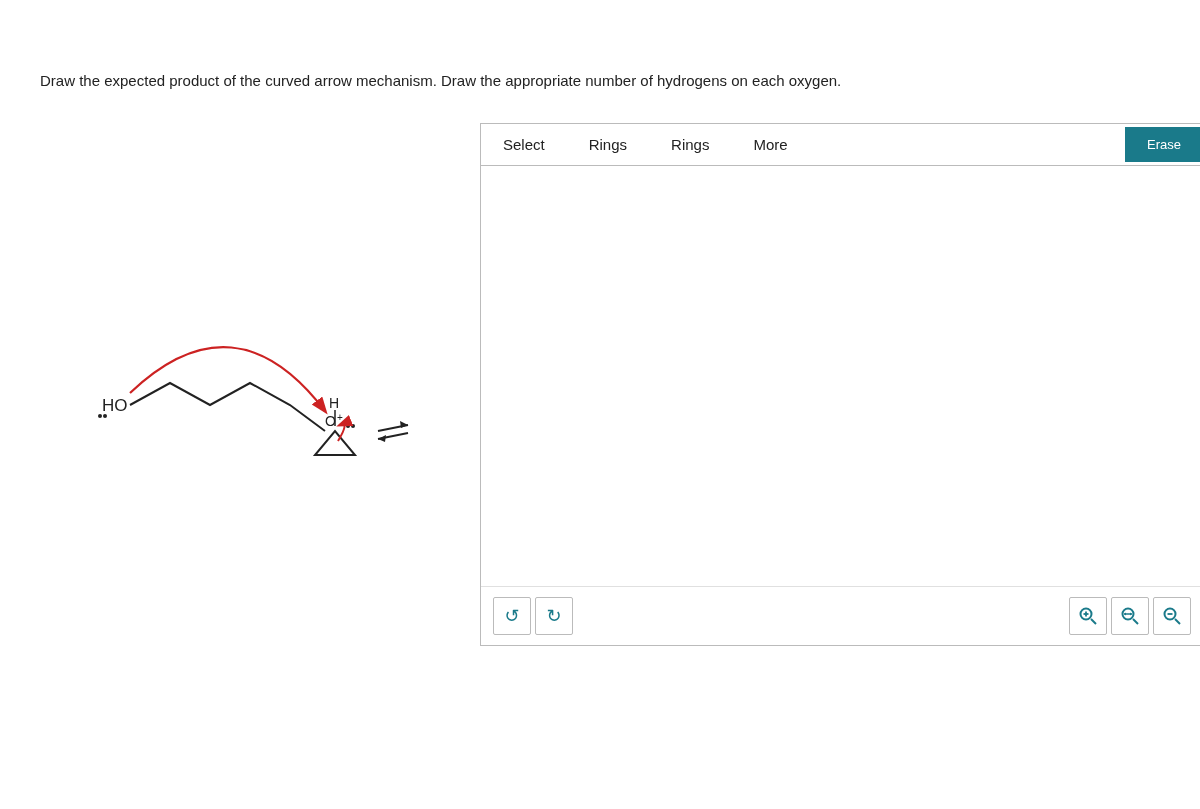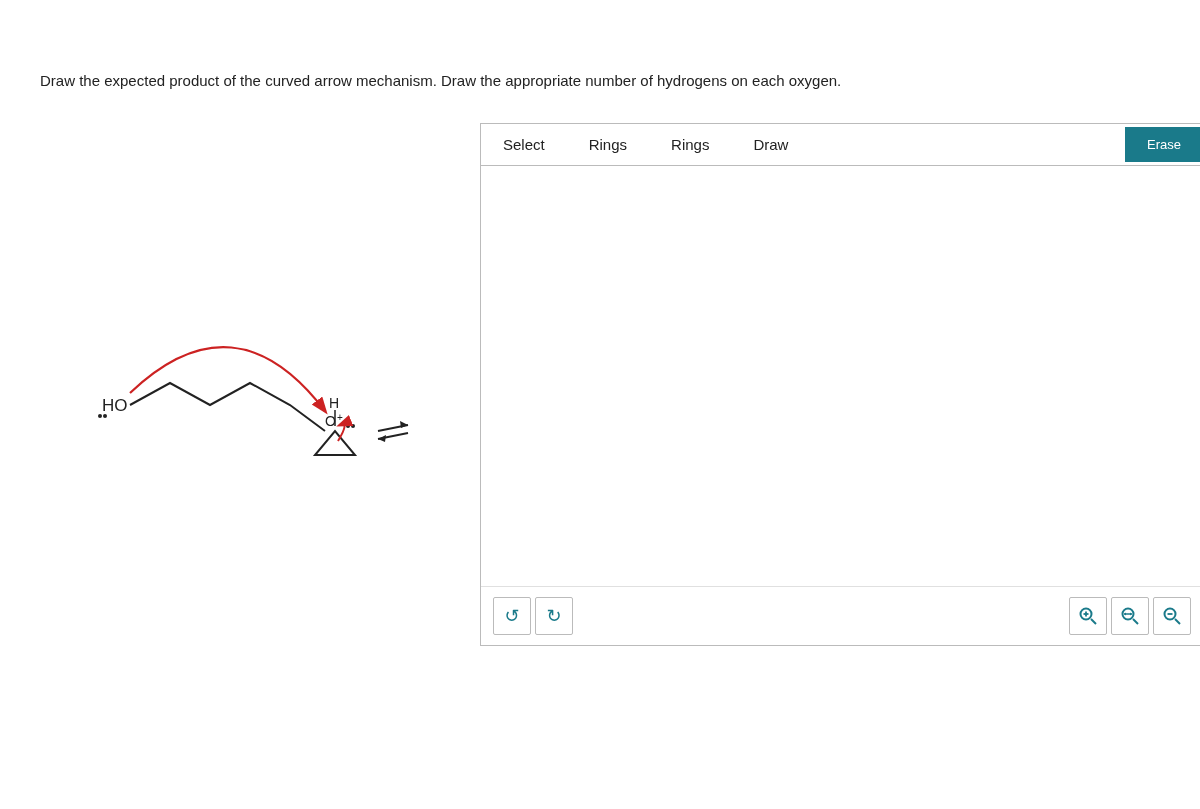--- a/index.html
+++ b/index.html
@@ -162,21 +162,21 @@
       </svg>
     </div>
   </div>
 
   <div class="drawing-tool">
 
     <div class="toolbar">
       <button class="toolbar-btn">Select</button>
       <button class="toolbar-btn">Rings</button>
       <button class="toolbar-btn">Rings</button>
-      <button class="toolbar-btn">Draw</button>
+      <button class="toolbar-btn">More</button>
       <button class="toolbar-erase">Erase</button>
     </div>
 
     <div class="canvas-area">
     </div>
 
     <div class="bottom-bar">
       <div class="bottom-left">
         <button class="icon-btn">
           <span>↺</span>

